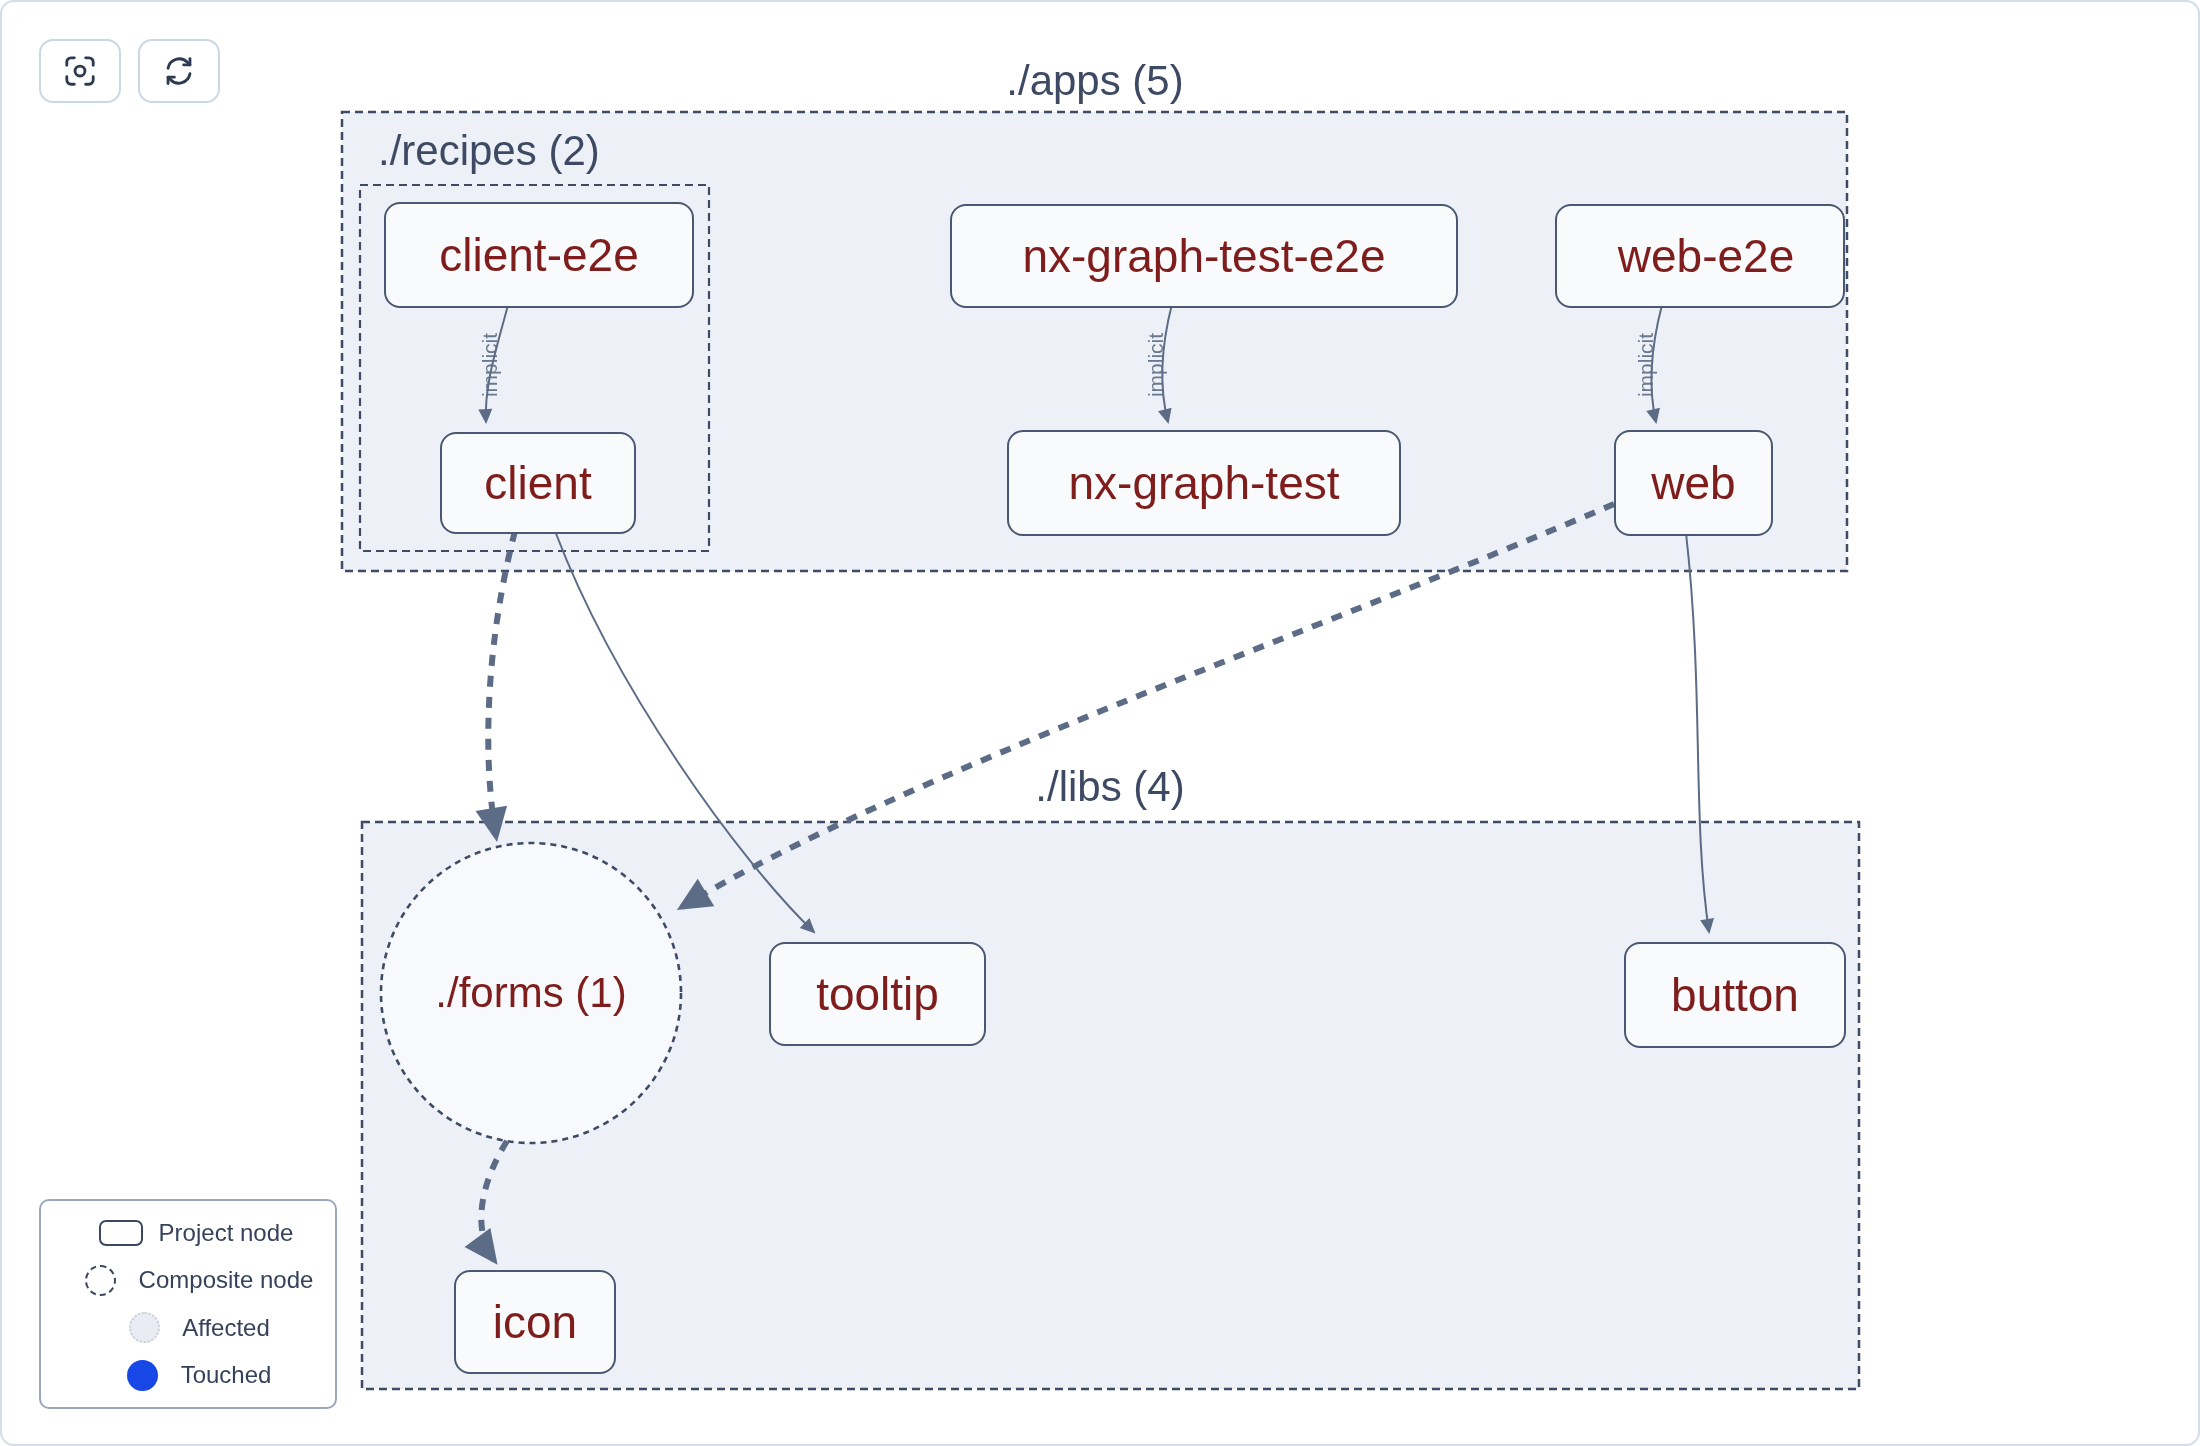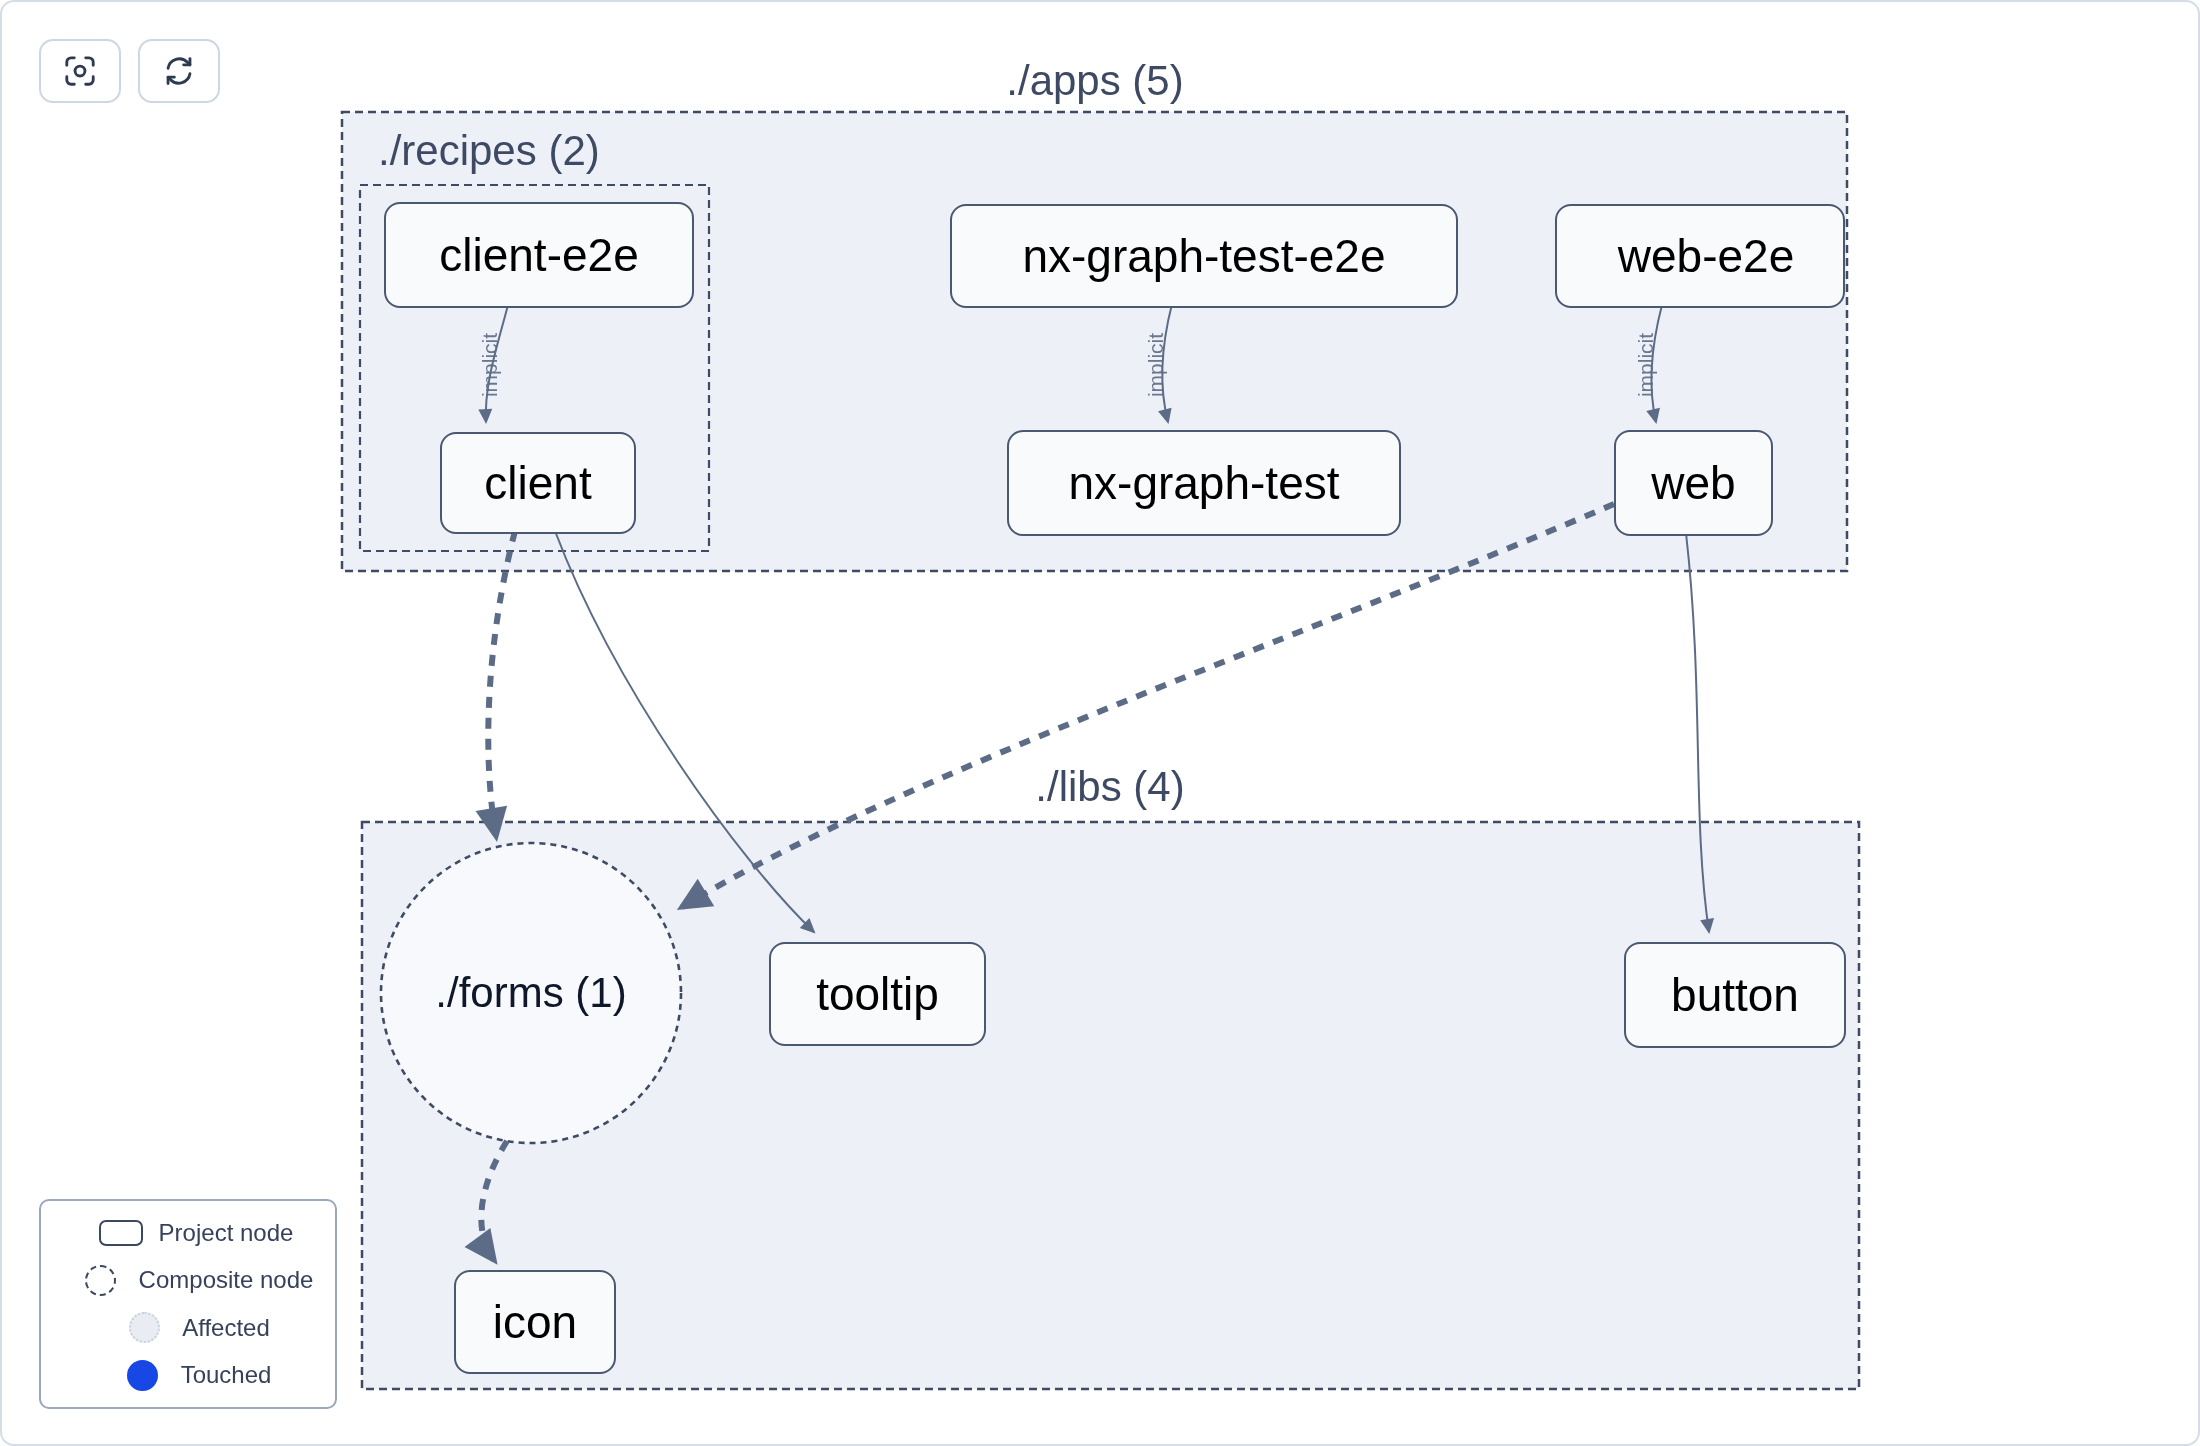--- a/index.html
+++ b/index.html
@@ -3,23 +3,23 @@
 <meta charset="utf-8">
 <style>
   html,body{margin:0;padding:0;background:#fff;font-family:"Liberation Sans",sans-serif;}
   .card{position:relative;width:2200px;height:1446px;box-sizing:border-box;
         border:2px solid #d5dde7;border-radius:14px;background:#ffffff;overflow:hidden;}
   svg.graph{position:absolute;left:0;top:0;z-index:1;}
   .group-title{position:absolute;color:#3e4a63;font-size:42px;line-height:1;white-space:nowrap;z-index:2;}
   .centered{transform:translateX(-50%);}
   .node{position:absolute;display:flex;align-items:center;justify-content:center;
         background:#f8fafc;border:2px solid #4a5872;border-radius:16px;
-        color:#000000;font-size:46px;line-height:1;white-space:nowrap;z-index:3;cursor:pointer;}
+        color:#7f1d1d;font-size:46px;line-height:1;white-space:nowrap;z-index:3;cursor:pointer;}
   .forms-label{position:absolute;left:529px;top:991px;transform:translate(-50%,-50%);
-        color:#0f172a;font-size:42px;white-space:nowrap;z-index:2;}
+        color:#7f1d1d;font-size:42px;white-space:nowrap;z-index:2;}
   .tool-btn{position:absolute;width:82px;height:64px;background:#fff;border:2px solid #ccd7e3;
         border-radius:14px;display:flex;align-items:center;justify-content:center;z-index:5;cursor:pointer;box-sizing:border-box;}
   .tool-btn svg{display:block;}
   .legend{position:absolute;left:37px;top:1197px;width:298px;height:210px;background:#fff;
         border:2px solid #9aa8bd;border-radius:10px;z-index:4;box-sizing:border-box;
         display:flex;flex-direction:column;justify-content:space-evenly;padding:6px 0;align-items:center;}
   .legend-row{display:flex;align-items:center;height:44px;}
   .legend-swatch-wrap{width:76px;display:flex;justify-content:center;align-items:center;}
   .legend-label{font-size:24px;color:#36425c;}
   .sw-project{width:44px;height:26px;border:2.5px solid #3c485f;border-radius:7px;background:#fff;box-sizing:border-box;}

